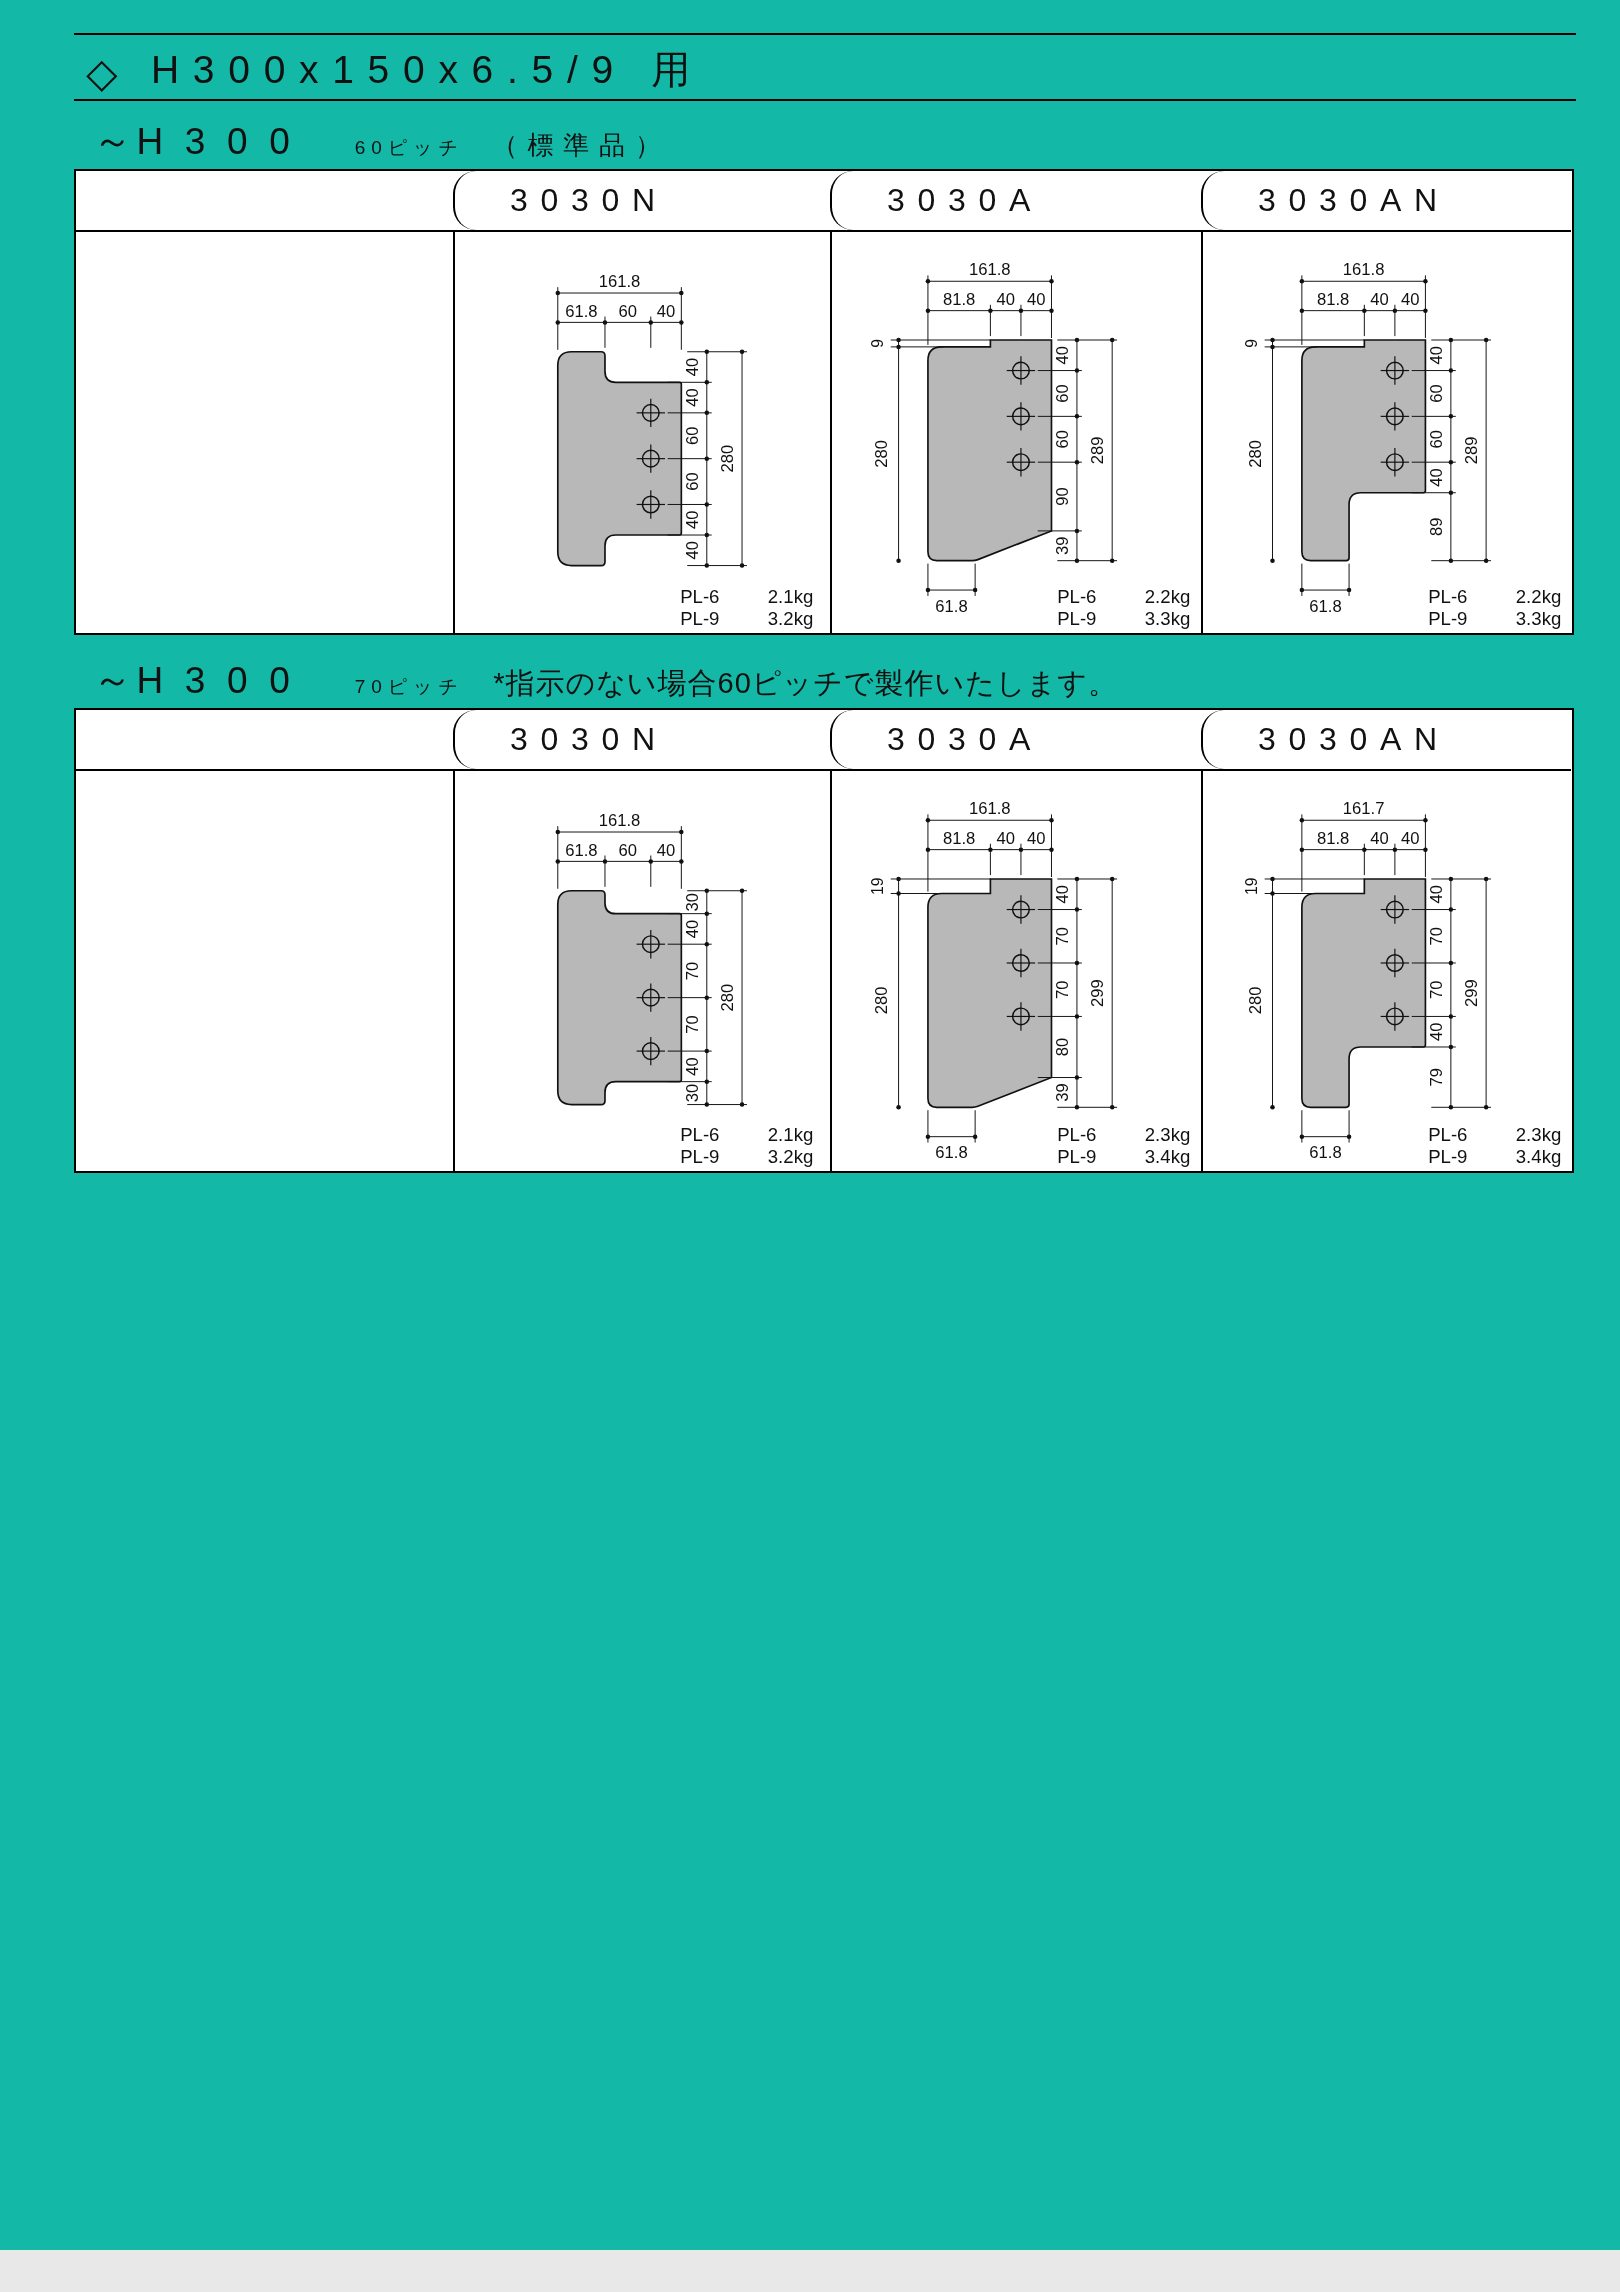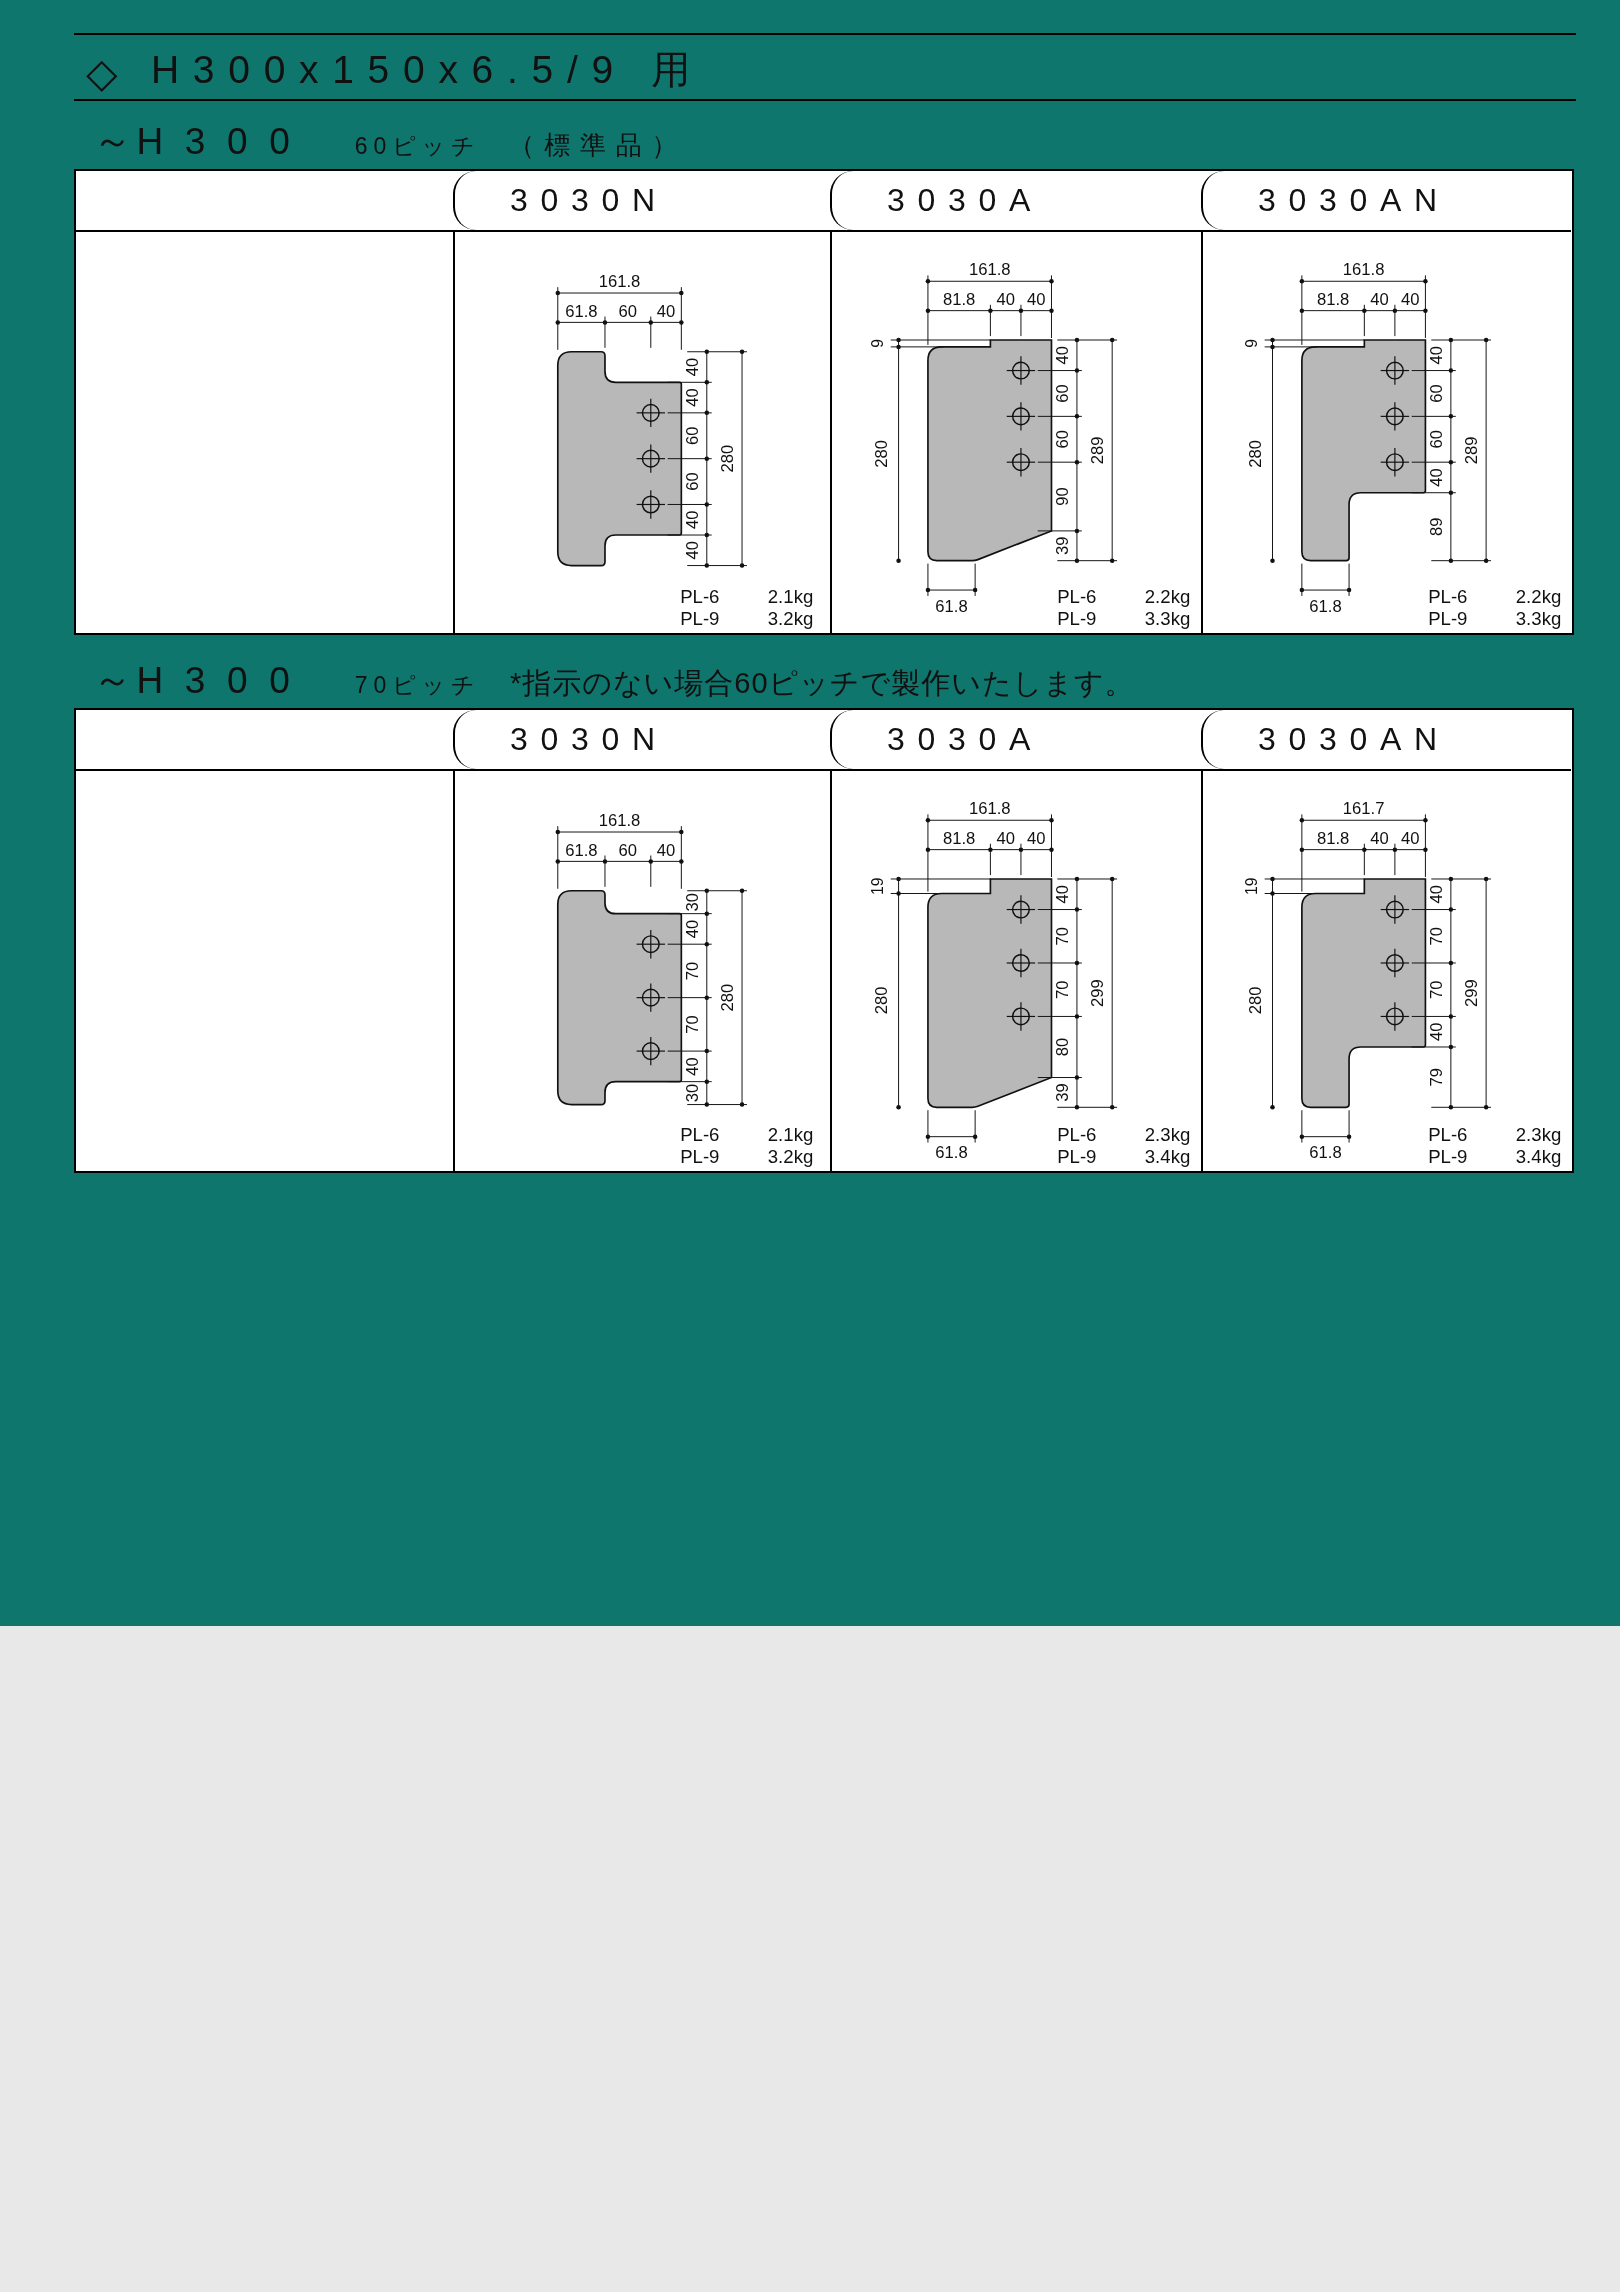--- a/index.html
+++ b/index.html
@@ -1,25 +1,25 @@
 <!DOCTYPE html>
 <html><head>
 <meta charset="utf-8">
 <style>
   html,body{margin:0;padding:0;background:#e8e8e8;}
-  .page{position:relative;width:1620px;height:1626px;background:#0f766e;
+  .page{position:relative;width:1620px;height:2250px;background:#14b8a6;
         font-family:"Liberation Sans",sans-serif;color:#111;overflow:hidden;}
   .rule{position:absolute;left:74px;width:1502px;height:2px;background:#000;}
   .main-title{position:absolute;left:86px;top:43px;white-space:nowrap;}
   .main-title .dia{font-size:41px;vertical-align:-3.9px;}
   .main-title .ttl{font-size:39px;letter-spacing:13.7px;margin-left:29px;font-weight:500;}
   .sec-head{position:absolute;left:93px;white-space:nowrap;}
   .sec-head .tilde{font-size:39px;}
   .sec-head .series{font-size:37px;letter-spacing:21.6px;}
-  .sec-head .pitch{font-size:23px;letter-spacing:5.9px;margin-left:39px;margin-top:44px;}
+  .sec-head .pitch{font-size:19px;letter-spacing:5.9px;margin-left:39px;margin-top:44px;}
   .sec-head .suffix{font-size:26px;letter-spacing:9.8px;margin-left:23.5px;}
   .sec-head .note{font-size:29px;font-weight:normal;margin-left:25px;letter-spacing:1px;}
   .tbl{position:absolute;left:74px;width:1496px;border:2px solid #000;background:#fff;
        display:grid;grid-template-columns:377px 377px 371px 370px;}
   .t1{grid-template-rows:59px 403px;}
   .t2{grid-template-rows:59px 402px;}
   .hcell{border-left:2px solid #000;display:flex;align-items:center;padding-left:55px;
          font-size:32px;letter-spacing:12.7px;border-radius:23px;}
   .hcell.first{border-left:none;padding-left:0;}
   .bcell{border-left:2px solid #000;border-top:2px solid #000;position:relative;overflow:hidden;}

